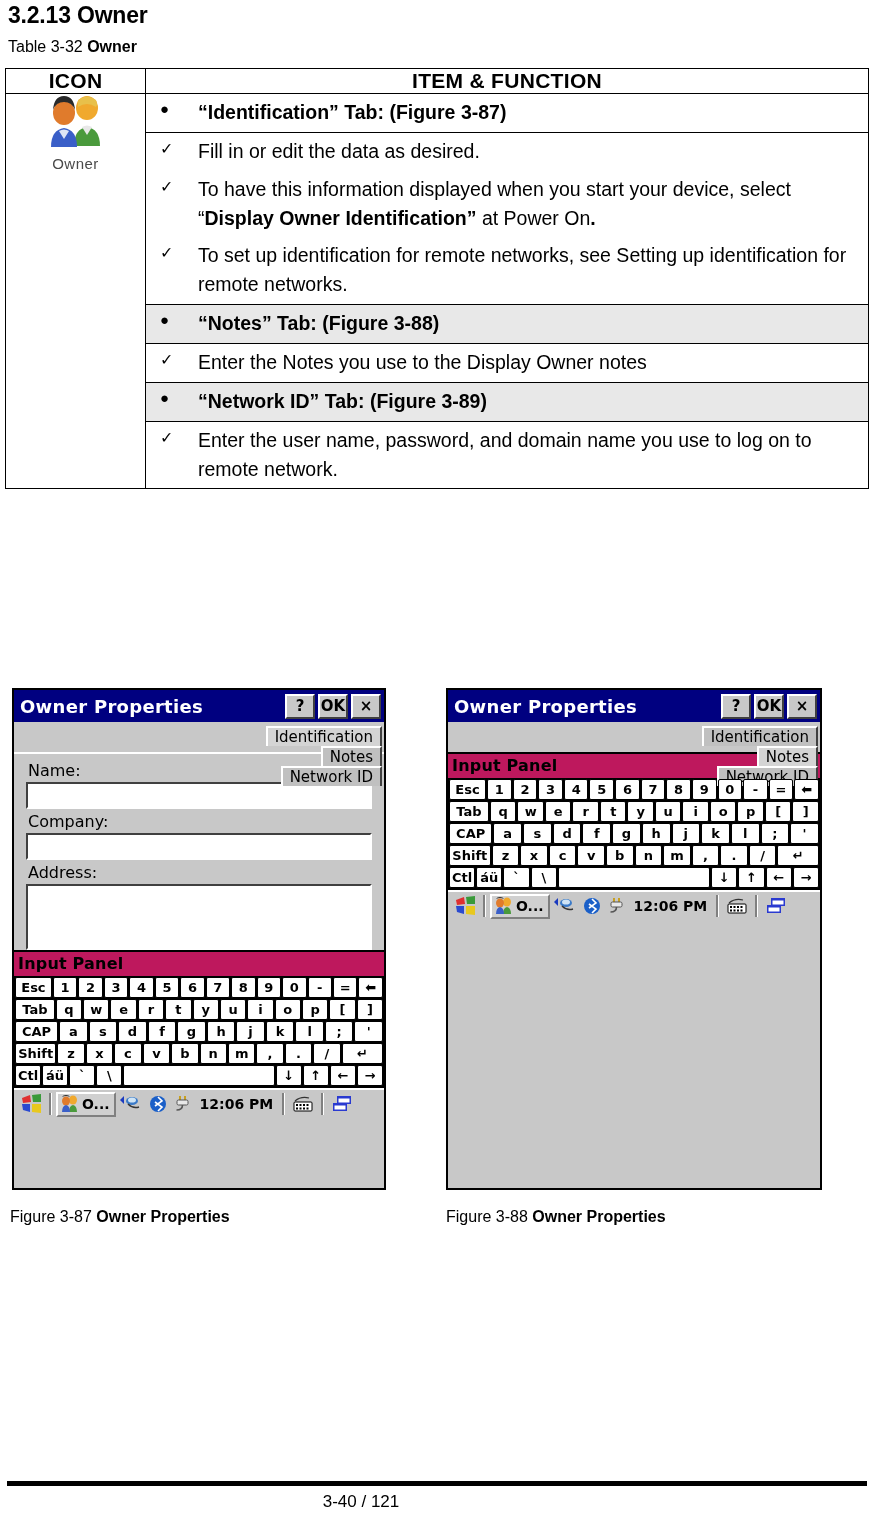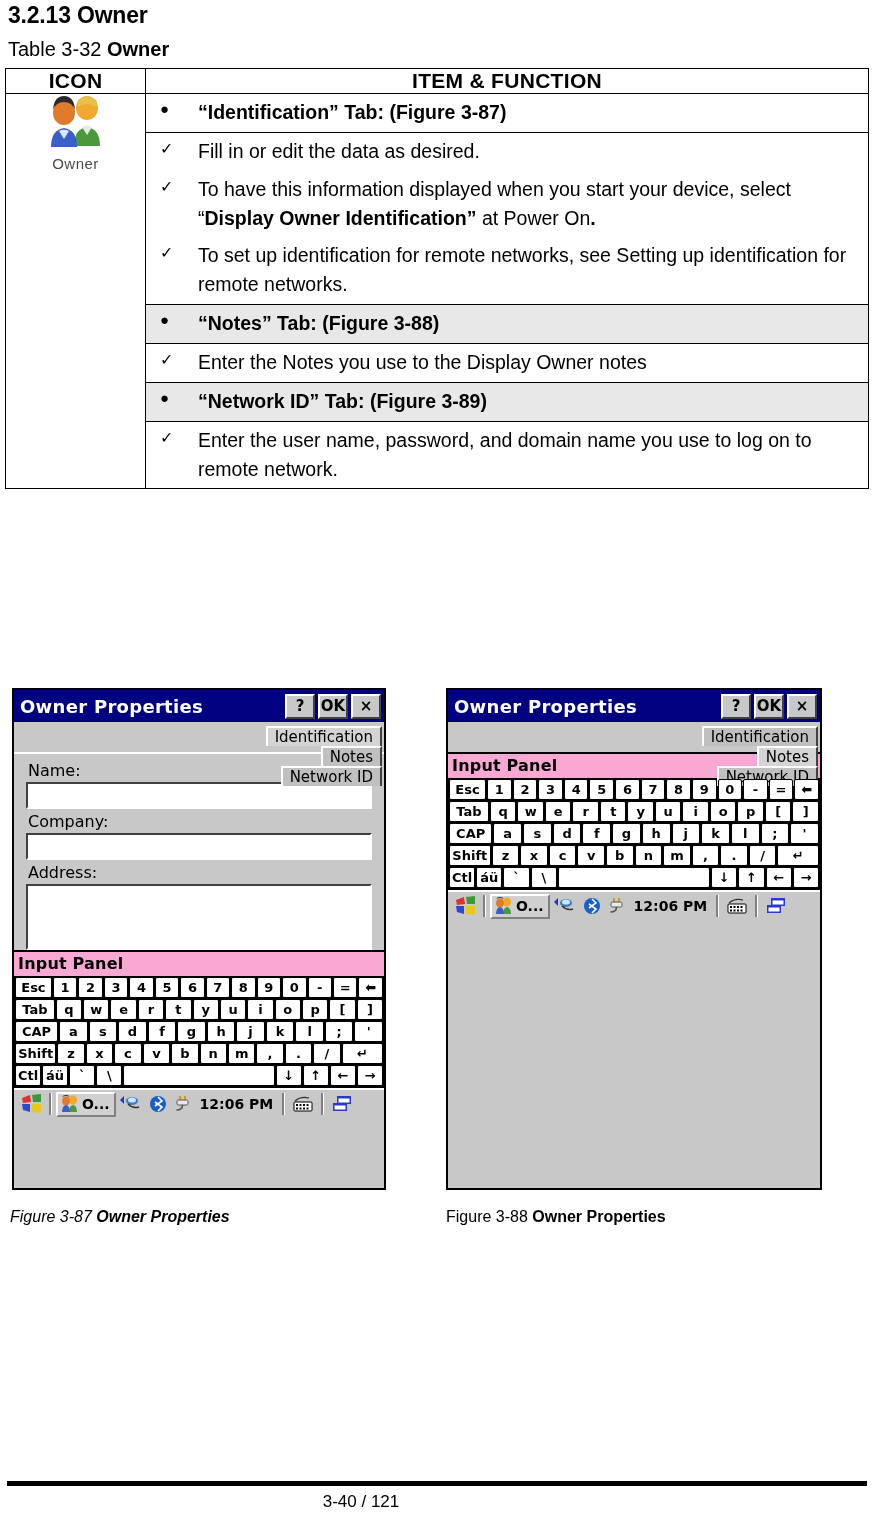--- a/index.html
+++ b/index.html
@@ -22,21 +22,21 @@
     left: 8px;
     top: 2px;
     font-size: 23px;
     font-weight: bold;
     letter-spacing: -0.2px;
   }
   .table-caption {
     position: absolute;
     left: 8px;
     top: 38px;
-    font-size: 20px;
+    font-size: 16px;
   }
   .table-caption .bold { font-weight: bold; }
 
   
   .doc-table {
     position: absolute;
     left: 5px;
     top: 68px;
     width: 864px;
     border-collapse: collapse;
@@ -232,21 +232,21 @@
     width: 17px; height: 17px;
     background: #fff;
     border: 2px solid #000;
     box-sizing: border-box;
     margin-right: 8px;
   }
   .chk-label { font-size: 16px; }
 
   
   .inputpanel-bar {
-    background: #f9a8d4;
+    background: #be185d;
     color: #000;
     font-size: 16px;
     font-weight: bold;
     padding: 2px 0 3px 4px;
     border-top: 2px solid #000;
     letter-spacing: 0.2px;
   }
   .kbd {
     background: #000;
     padding: 1px 0 1px 1px;
@@ -313,21 +313,21 @@
     white-space: nowrap;
   }
   .tray-ico { margin: 0 3px; display: flex; align-items: center; }
 
   
   .fig-caption {
     position: absolute;
     font-size: 16px;
     white-space: nowrap;
   }
-  #cap-left  { left: 10px;  top: 1208px; font-style: italic; }
+  #cap-left  { left: 10px;  top: 1208px; }
   #cap-right { left: 446px; top: 1208px; }
   .fig-caption .bold { font-weight: bold; }
 
   
   .footer-rule {
     position: absolute;
     left: 7px;
     top: 1481px;
     width: 860px;
     height: 5px;

